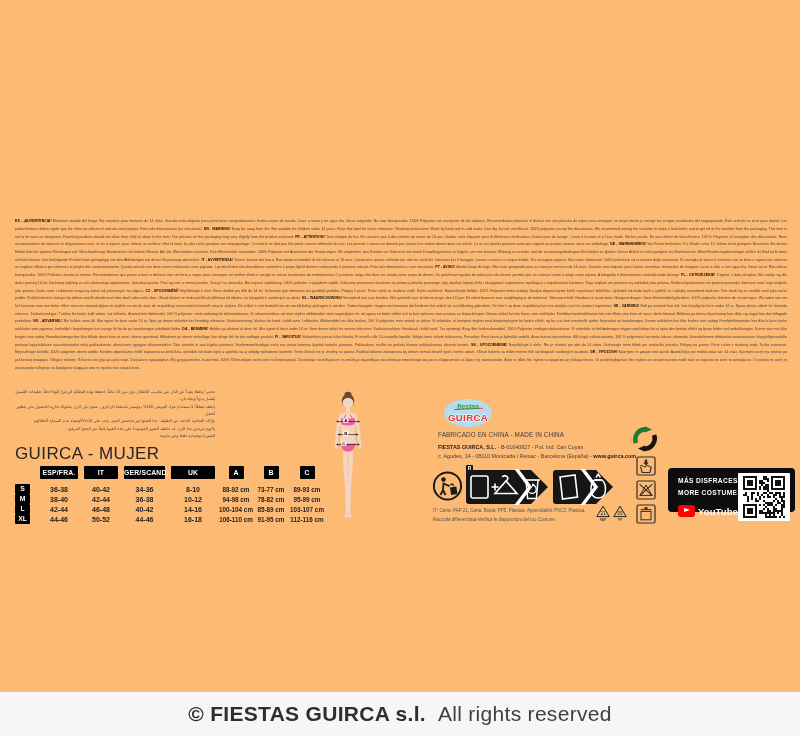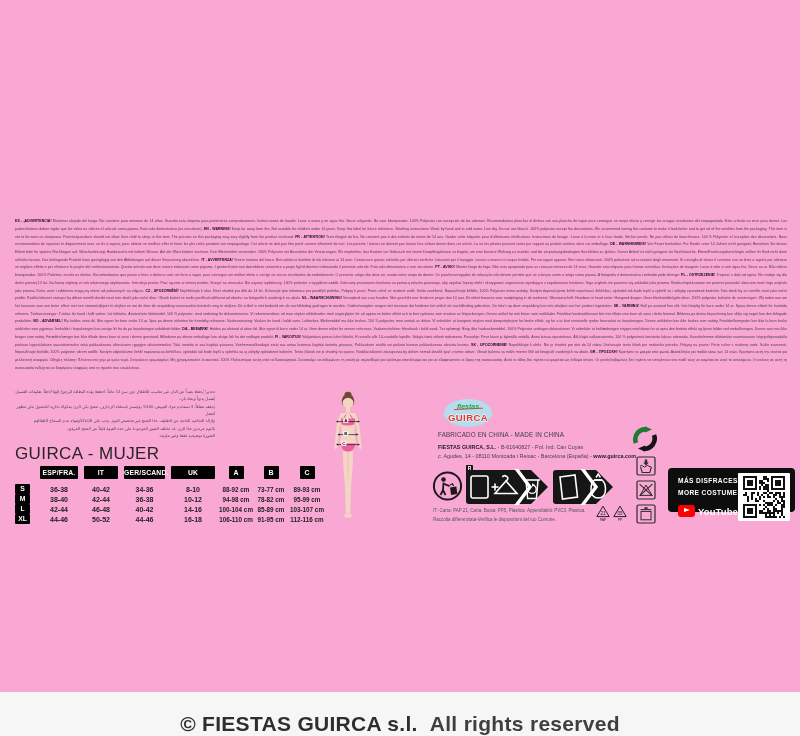--- a/index.html
+++ b/index.html
@@ -1,16 +1,16 @@
 <!DOCTYPE html>
 <html><head>
 <meta charset="utf-8">
 <style>
   html,body { margin:0; padding:0; background:#ffffff; }
-  .sheet { position:relative; width:800px; height:736px; background:#f9a8d4; overflow:hidden;
+  .sheet { position:relative; width:800px; height:736px; background:#fdba74; overflow:hidden;
            font-family:"Liberation Sans","DejaVu Sans",sans-serif; }
 
   
   .half-wrap { position:absolute; overflow:visible; }
   .half { transform:scale(0.5); transform-origin:0 0; }
 
   
   #warnings-wrap { left:15px; top:217px; width:772px; height:170px; overflow:hidden; }
   #warnings-inner { width:1544px; font-size:7px; line-height:15.4px; text-align:justify;
                     color:#414141; letter-spacing:0.1px; }
@@ -66,23 +66,23 @@
   #yt-word { color:#fff; font-weight:bold; font-size:9.5px; margin-left:3px; letter-spacing:0.1px; }
   #qr-box { position:absolute; right:5px; top:5px; width:52px; height:48px; background:#fff; border-radius:1px; }
   #qr-box svg { position:absolute; left:5px; top:3px; }
 
   
   #resin-codes { position:absolute; left:596px; top:505px; display:flex; gap:3px; }
   .resin { text-align:center; }
 
   
   #footer { position:absolute; left:0; top:692px; width:800px; height:44px; background:#f6f6f6;
-            display:flex; align-items:flex-end; justify-content:center; }
+            display:flex; align-items:center; justify-content:center; }
   #footer .f-bold { font-weight:bold; font-size:21px; color:#2e2e2e; letter-spacing:0.3px; }
-  #footer .f-reg  { font-weight:bold; font-size:21px; color:#3f3f3f; margin-left:12px; letter-spacing:0.3px; }
+  #footer .f-reg  { font-weight:normal; font-size:21px; color:#3f3f3f; margin-left:12px; letter-spacing:0.3px; }
 
   svg text { font-family:"Liberation Sans","DejaVu Sans",sans-serif; }
 </style>
 </head>
 <body>
 
 <div class="sheet">
 
   <div class="half-wrap" id="warnings-wrap">
     <div class="half" id="warnings-inner"><b>ES - ¡ADVERTENCIA! </b>Mantener alejado del fuego. No conviene para menores de 14 años. Guardar esta etiqueta para posteriores comprobaciones. Instrucciones de lavado: Lavar a mano y en agua fría. Secar colgando. No usar blanqueador. 100% Polyester con excepción de los adornos. Recomendamos planchar el disfraz con una plancha de vapor para conseguir un mejor efecto y corregir las arrugas resultantes del empaquetado. Este artículo no sirve para dormir. Los padres/tutores deben vigilar que los niños no utilicen el artículo como pijama. Foto solo demostrativa (no vinculante). <b>EN - WARNING! </b>Keep far away from fire. Not suitable for children under 14 years. Keep this label for future reference. Washing instructions: Wash by hand and in cold water. Line dry. Do not use bleach. 100% polyester except the decorations. We recommend ironing the costume to make it look better and to get rid of the wrinkles from the packaging. This item is not to be worn as sleepwear. Parents/guardians should not allow their child to sleep in this item. The pictures on this packaging may vary slightly from the product enclosed. <b>FR - ATTENTION! </b>Tenir éloigné du feu. Ne convient pas à des enfants de moins de 14 ans. Garder cette étiquette pour d'ultérieures vérifications. Instructions de lavage : Laver à la main et à l'eau froide. Sécher pendu. Ne pas utiliser de blanchisseur. 100 % Polyester à l'exception des décorations. Nous recommandons de repasser le déguisement avec un fer à vapeur, pour obtenir un meilleur effet et lisser les plis créés pendant son empaquetage. Cet article ne doit pas être porté comme vêtement de nuit. Les parents / tuteurs ne doivent pas laisser leur enfant dormir dans cet article. La ou les photos peuvent varier par rapport au produit contenu dans cet emballage. <b>DE - WARNHINWEIS! </b>Von Feuer fernhalten. Für Kinder unter 14 Jahren nicht geeignet. Bewahren Sie dieses Etikett bitte für spätere Rückfragen auf. Waschanleitung: Handwäsche mit kaltem Wasser. Auf der Wäscheleine trocknen. Kein Bleichmittel verwenden. 100% Polyester mit Ausnahme der Verzierungen. Wir empfehlen, das Kostüm vor Gebrauch mit einem Dampfbügeleisen zu bügeln, um eine bessere Wirkung zu erzielen und die verpackungsbedingten Knickfalten zu glätten. Dieser Artikel ist nicht geeignet als Nachtwäsche. Eltern/Erziehungsberechtigte sollten ihr Kind nicht darin schlafen lassen. Das beiliegende Produkt kann geringfügig von den Abbildungen auf dieser Verpackung abweichen. <b>IT - AVVERTENZA! </b>Tenere lontano dal fuoco. Non adatto ai bambini di età inferiore ai 14 anni. Conservare questa etichetta per ulteriori verifiche. Istruzioni per il lavaggio: Lavare a mano e in acqua fredda. Per asciugare appeso. Non usare sbiancanti. 100% poliestere ad eccezione degli ornamenti. Si consiglia di stirare il costume con un ferro a vapore per ottenere un migliore effetto e per eliminare le pieghe del confezionamento. Questo articolo non deve essere indossato come pigiama. I genitori/tutori non dovrebbero consentire a propri figli di dormire indossando il presente articolo. Foto solo dimostrativa e non vincolante. <b>PT - AVISO! </b>Manter longe do fogo. Não esta apropriado para as crianças menores de 14 anos. Guardar esta etiqueta para futuras consultas. Instruções de lavagem: Lavar à mão e com água fria. Secar ao ar. Não utilizar branqueador. 100% Poliéster, exceto os efeitos. Recomendamos que passe a ferro o disfarce com um ferro a vapor, para conseguir um melhor efeito e corrigir os vincos resultantes do embalamento. O presente artigo não deve ser usado como roupa de dormir. Os pais/encarregados de educação não devem permitir que as crianças usem o artigo como pijama. A fotografia é demostrativa conteúdo pode diverge: <b>PL - OSTRZEŻENIE! </b>Trzymać z dala od ognia. Nie nadaje się dla dzieci poniżej 14 lat. Zachowaj etykietę w celu właściwego użytkowania. Instrukcja prania: Prać ręcznie w zimnej wodzie. Suszyć na wieszaku. Nie używać wybielaczy. 100% poliester z wyjątkiem ozdób. Zalecamy prasowanie kostiumu za pomocą żelazka parowego, aby uzyskać lepszy efekt i skorygować zagniecenia wynikające z zapakowania kostiumu. Tego artykułu nie powinno się zakładać jako piżama. Rodzice/opiekunowie nie powinni pozwalać dzieciom nosić tego artykułu jako piżama. Kolor, wzór i zdobienia mogą się różnić od pokazanych na zdjęciu. <b>CZ - UPOZORNĚNÍ! </b>Nepřibližujte k ohni. Není vhodné pro děti do 14 let. Uchovejte tyto informace pro pozdější potřebu. Pokyny k praní: Perte ručně ve studené vodě. Sušte zavěšené. Nepoužívejte bělidlo. 100% Polyester mimo ozdoby. Kostým doporučujeme žehlit napařovací žehličkou, výsledek tak bude lepší a vyžehlí se i záhyby způsobené balením. Toto zboží by se nemělo nosit jako noční prádlo. Rodiče/zákonní zástupci by dětem neměli dovolit nosit toto zboží jako noční úbor. Obsah balení se může poněkud odlišovat od obsahu na fotografiích uvedených na obalu. <b>NL - WAARSCHUWING! </b>Verwijderd van vuur houden. Niet geschikt voor kinderen jonger dan 14 jaar. Dit etiket bewaren voor raadpleging in de toekomst. Wasvoorschrift: Handwas in koud water. Hangend drogen. Geen bleekmiddel gebruiken. 100% polyester, behalve de versieringen. Wij raden aan om het kostuum voor een beter effect met een stoomstrijkijzer te strijken en om de door de verpakking veroorzaakte kreukels weg te strijken. Dit artikel is niet bedoeld om als nachtkleding gedragen te worden. Ouders/voogden mogen niet toestaan dat kinderen het artikel als nachtkleding gebruiken. De foto's op deze verpakking kan iets afwijken van het product ingesloten. <b>SE - VARNING! </b>Håll på avstånd från eld. Inte lämplig för barn under 14 år. Spara denna etikett för framtida referens. Tvättanvisningar: Tvättas för hand i kallt vatten. Låt lufttorka. Använd inte blekmedel. 100 % polyester, med undantag för dekorationerna. Vi rekommenderar att man stryker utklädnaden med ångstrykjärn för att uppnå en bättre effekt och ta bort rynkorna som orsakas av förpackningen. Denna artikel får inte bäras som nattkläder. Föräldrar/vårdnadshavare bör inte tillåta sina barn att sova i detta föremål. Bilderna på denna förpackning kan skilja sig något från den bifogade produkten. <b>NO - ADVARSEL! </b>Må holdes unna ild. Ikke egnet for barn under 14 år. Spar på denne etiketten for fremtidig referanse. Vaskeanvisning: Vaskes for hånd i kaldt vann. Lufttørkes. Blekemiddel må ikke brukes. 100 % polyester, men unntak av dekor. Vi anbefaler at kostymet strykes med dampstrykejern for bedre effekt, og for å ta bort eventuelle rynker forårsaket av forpakningen. Denne artikkelen bør ikke brukes som nattøy. Foreldre/formynder bør ikke la barn bruke artikkelen som pyjamas. Innholdet i forpakningen kan avvige litt fra de på forpakningen avbildede bilder. <b>DA - BEMÆRK! </b>Holdes på afstand af åben ild. Ikke egnet til børn under 14 år. Gem denne etiket for senere reference. Vaskeinstruktion: Håndvask i koldt vand. Tør ophængt. Brug ikke hvidvaskemiddel. 100% Polyester undtagen dekorationer. Vi anbefaler at forklædningen stryges med damp for at opnå den bedste effekt og fjerne folder ved emballeringen. Denne vare må ikke bruges som nattøj. Forældre/værger bør ikke tillade deres barn at sove i denne genstand. Billederne på denne emballage kan afvige lidt fra det vedlagte produkt. <b>FI - VAROITUS! </b>Säilytettävä poissa tulen läheltä. Ei sovellu alle 14-vuotiaille lapsille. Säilytä tämä etiketti todisteena. Pesuohje: Pese käsin ja kylmällä vedellä. Anna kuivua ripustettuna. Älä käytä valkaisuainetta. 100 % polyesteriä koristeita lukuun ottamatta. Suosittelemme silittämään naamiaisasun höyrysilitysraudalla parhaan lopputuloksen saavuttamiseksi sekä pakkauksesta aiheutuvien ryppyjen oikaisemiseksi. Tätä tuotetta ei saa käyttää yöasuna. Vanhemmat/huoltajat eivät saa antaa lastensa käyttää tuotetta yöasuna. Pakkauksen sisältö voi poiketa hieman pakkauksessa olevista kuvista. <b>SK - UPOZORNENIE! </b>Nepribližujte k ohňu. Nie je vhodné pre deti do 14 rokov. Uschovajte tento štítok pre neskoršiu potrebu. Pokyny na pranie: Perte ručne v studenej vode. Sušte zavesené. Nepoužívajte bielidlo. 100% polyester okrem ozdôb. Kostým odporúčame žehliť naparovacou žehličkou, výsledok tak bude lepší a vyžehlia sa aj záhyby spôsobené balením. Tento článok nie je vhodný na spanie. Rodičia/zákonní zástupcovia by deťom nemali dovoliť spať v tomto odeve. Obsah balenia sa môže mierne líšiť od fotografií uvedených na obale. <b>GR - ΠΡΟΣΟΧΗ! </b>Κρατήστε το μακριά από φωτιά. Ακατάλληλο για παιδιά κάτω των 14 ετών. Κρατήστε αυτή την ετικέτα για μελλοντική αναφορά. Οδηγίες πλύσης: Πλένεται στο χέρι με κρύο νερό. Στεγνώνετε κρεμασμένο. Μη χρησιμοποιείτε λευκαντικό. 100% Πολυεστέρας εκτός από τα διακοσμητικά. Συνιστούμε να σιδερώνετε τη στολή με ατμοσίδερο για καλύτερο αποτέλεσμα και για να εξαφανιστούν οι ζάρες της συσκευασίας. Αυτό το είδος δεν πρέπει να φοριέται ως ένδυμα ύπνου. Οι γονείς/κηδεμόνες δεν πρέπει να επιτρέπουν στο παιδί τους να κοιμάται σε αυτό το αντικείμενο. Οι εικόνες σε αυτή τη συσκευασία ενδέχεται να διαφέρουν ελαφρώς από το προϊόν που εσωκλείεται. </div>

